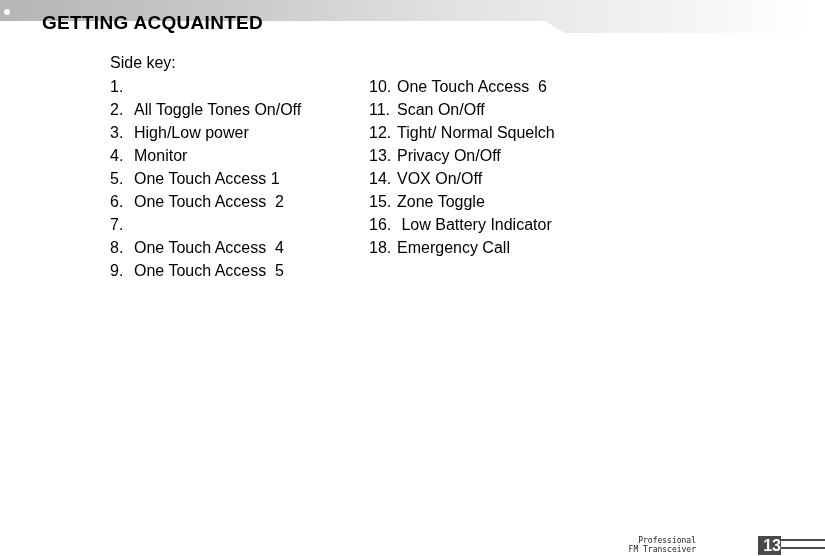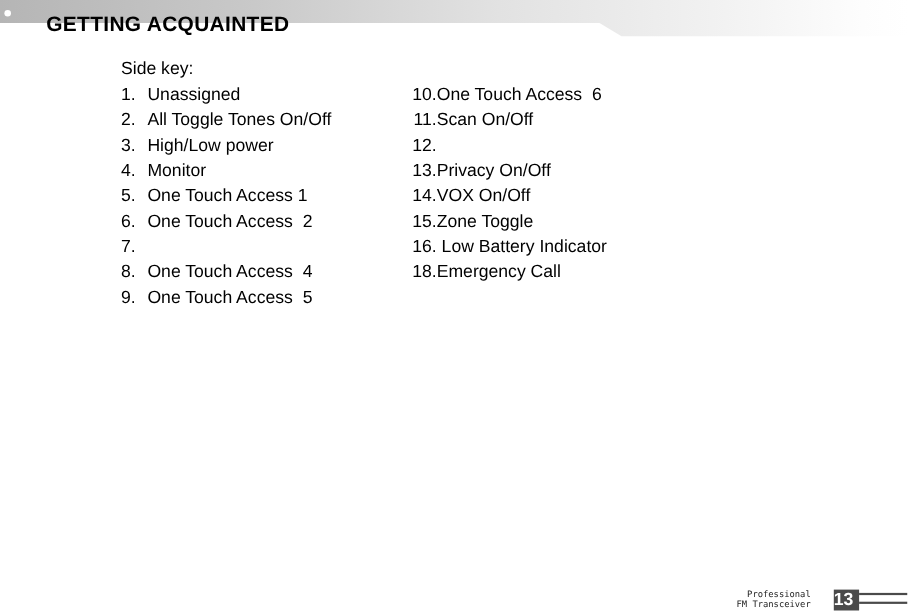--- a/index.html
+++ b/index.html
@@ -73,42 +73,41 @@
     white-space: nowrap;
   }
 
   .key-list {
     position: absolute;
     margin: 0;
     padding: 0;
     list-style: none;
   }
   #key-list-left  { left: 110px; top: 75px; }
-  #key-list-right { left: 369px; top: 75px; text-align: right; }
+  #key-list-right { left: 369px; top: 75px; }
 
   .key-item {
     display: flex;
     align-items: baseline;
     font-size: 16px;
     line-height: 23px;
     height: 23px;
     white-space: pre;
   }
   #key-list-left .key-num  { width: 24px; flex: 0 0 24px; }
   #key-list-right .key-num { width: 28px; flex: 0 0 28px; }
   .key-text { white-space: pre; }
 
   
   #footer {
     position: absolute;
     left: 0;
     bottom: 0;
     width: 763px;
     height: 30px;
-    margin-left: 41px;
   }
   #footer-brand {
     position: absolute;
     right: 67px;
     bottom: 2px;
     text-align: right;
     font-family: "DejaVu Sans Mono", "Liberation Mono", monospace;
     font-size: 8px;
     line-height: 9px;
     color: #222222;
@@ -118,21 +117,21 @@
     position: absolute;
     left: 758px;
     top: 536px;
     width: 23px;
     height: 19px;
     background: #4a4a4a;
     color: #ffffff;
     font-size: 16px;
     font-weight: bold;
     line-height: 19px;
-    text-align: left;
+    text-align: right;
   }
   .footer-rule {
     position: absolute;
     left: 781px;
     width: 44px;
     height: 2px;
     background: #4a4a4a;
   }
   #footer-rule-top    { top: 539px; }
   #footer-rule-bottom { top: 547px; }
@@ -160,21 +159,20 @@
 
 <h1 id="page-title">GETTING ACQUAINTED</h1>
 
 <div id="content">
 
   <div class="section-label">Side key:</div>
 
   <ul class="key-list" id="key-list-left">
     <li class="key-item">
       <span class="key-num">1.</span>
-      <span class="key-text">Unassigned</span>
     </li>
     <li class="key-item">
       <span class="key-num">2.</span>
       <span class="key-text">All Toggle Tones On/Off</span>
     </li>
     <li class="key-item">
       <span class="key-num">3.</span>
       <span class="key-text">High/Low power</span>
     </li>
     <li class="key-item">
@@ -206,20 +204,21 @@
     <li class="key-item">
       <span class="key-num">10.</span>
       <span class="key-text">One Touch Access  6</span>
     </li>
     <li class="key-item">
       <span class="key-num">11.</span>
       <span class="key-text">Scan On/Off</span>
     </li>
     <li class="key-item">
       <span class="key-num">12.</span>
+      <span class="key-text">Tight/ Normal Squelch</span>
     </li>
     <li class="key-item">
       <span class="key-num">13.</span>
       <span class="key-text">Privacy On/Off</span>
     </li>
     <li class="key-item">
       <span class="key-num">14.</span>
       <span class="key-text">VOX On/Off</span>
     </li>
     <li class="key-item">

